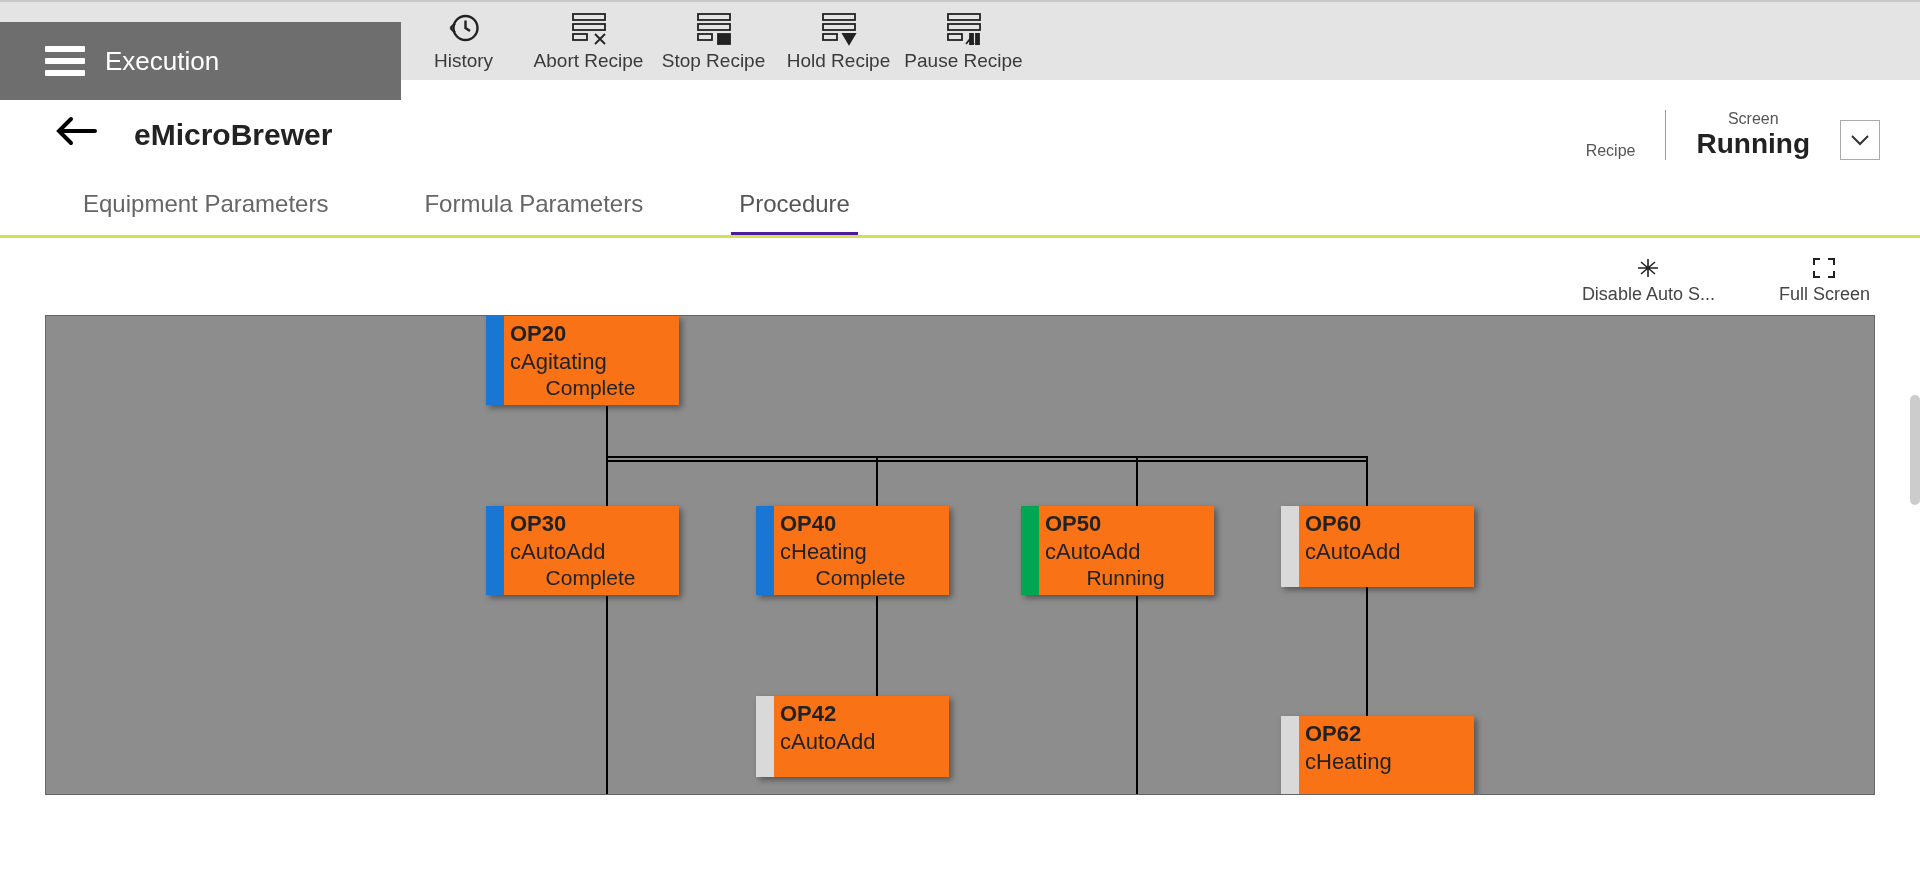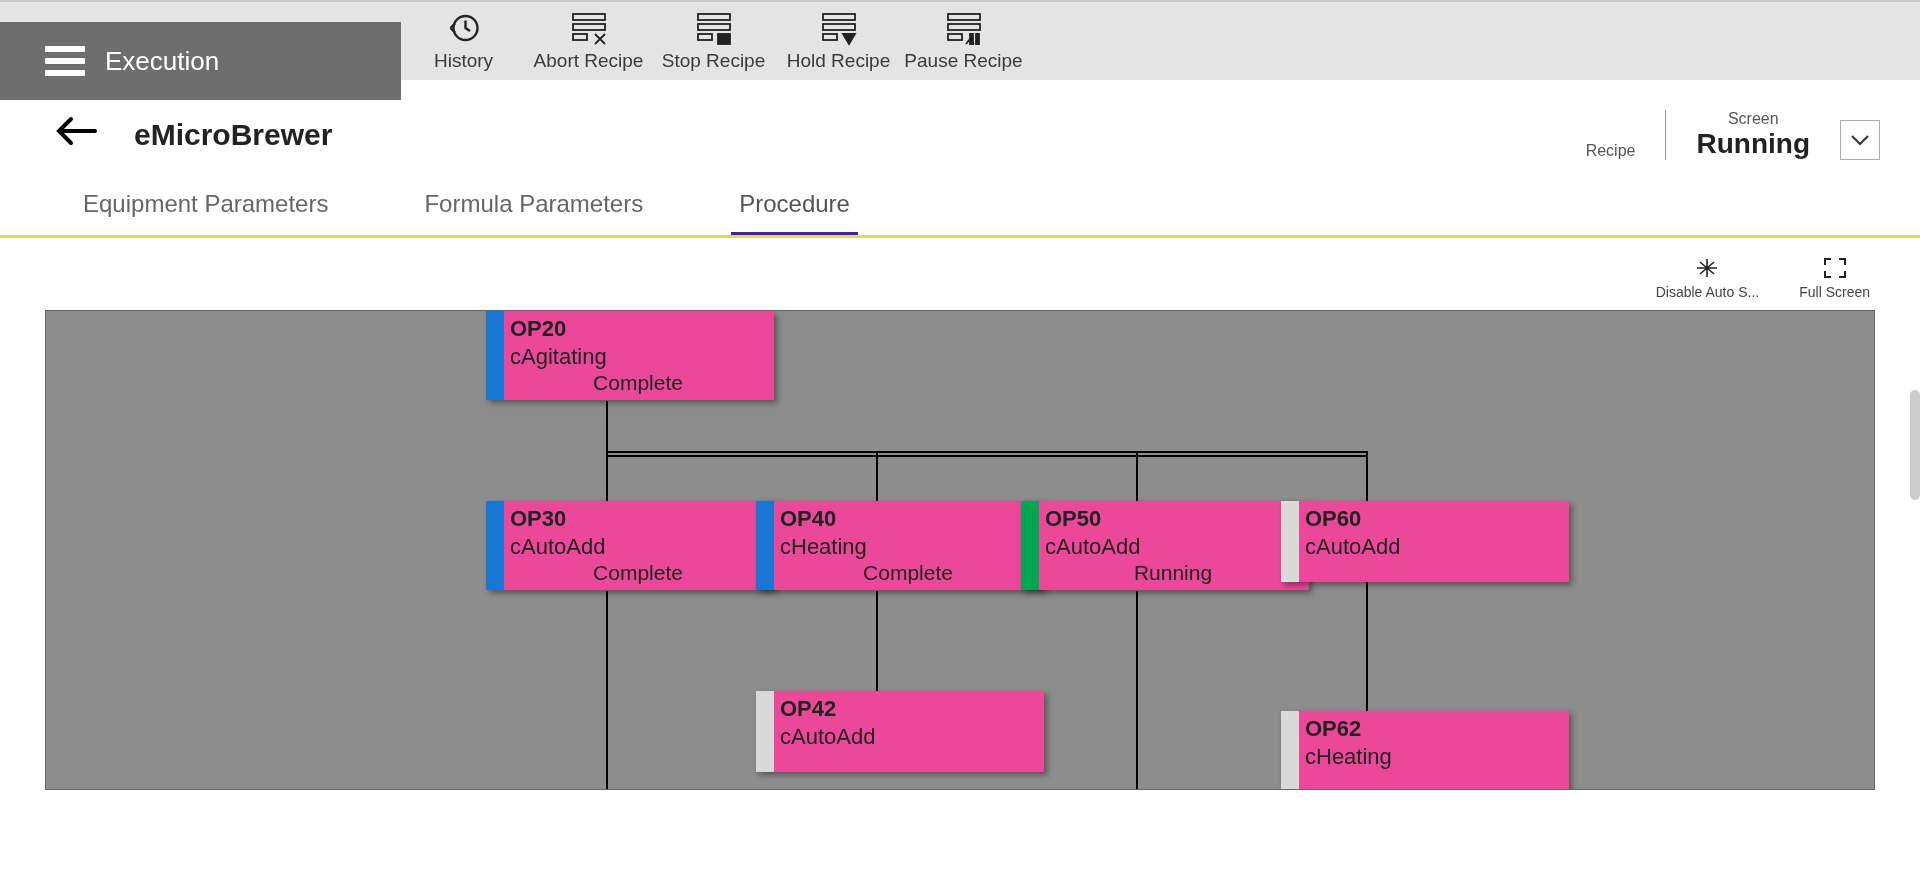--- a/index.html
+++ b/index.html
@@ -25,36 +25,36 @@
   .vsep{width:1px;height:50px;background:#999;}
   .chevron{width:40px;height:40px;border:1px solid #aaa;display:flex;align-items:center;justify-content:center;cursor:pointer;}
 
   
   .tabs { display:flex; gap:80px; padding-left:75px; border-bottom:1px solid #ccc; }
   .tab { font-size:24px; color:#666; padding:10px 8px 14px 8px; cursor:pointer; }
   .tab.active { border-bottom:3px solid #4c1d95; color:#555;}
   .accent-line{height:2px;background:#d4e157;}
 
   
-  .canvas-tools{display:flex;justify-content:flex-end;gap:40px;padding:18px 50px 10px 0;font-size:14px;color:#444;}
+  .canvas-tools{display:flex;justify-content:flex-end;gap:64px;padding:18px 50px 10px 0;font-size:18px;color:#444;}
   .ctool{text-align:center;cursor:pointer;}
   .ctool svg{display:block;margin:0 auto 4px auto;}
 
   
   .canvas-wrap{padding:0 45px;position:relative;}
   .canvas{background:#8d8d8d;border:1px solid #666;height:480px;position:relative;overflow:hidden;}
   
   
   .hline,.vline{position:absolute;background:#000;}
   .hline{height:2px;}
   .vline{width:2px;}
   .double-h::after{content:"";position:absolute;left:0;right:0;top:4px;height:2px;background:#000;}
 
   
-  .op{position:absolute;width:288px;background:#ec4899;box-shadow:3px 3px 6px rgba(0,0,0,.4);display:flex;}
+  .op{position:absolute;width:193px;background:#f97316;box-shadow:3px 3px 6px rgba(0,0,0,.4);display:flex;}
   .op .stripe{width:18px;}
   .op .body{flex:1;padding:4px 8px 4px 6px;font-size:22px;line-height:1.25;}
   .op .name{font-weight:700;}
   .op .type{font-weight:400;}
   .op .status{text-align:center;font-size:21px;}
   .stripe.blue{background:#1976d2;}
   .stripe.green{background:#00a651;}
   .stripe.grey{background:#d9d9d9;}
   
   .scroll-ind{position:absolute;right:0;top:80px;width:10px;height:110px;background:#ccc;border-radius:5px;}

